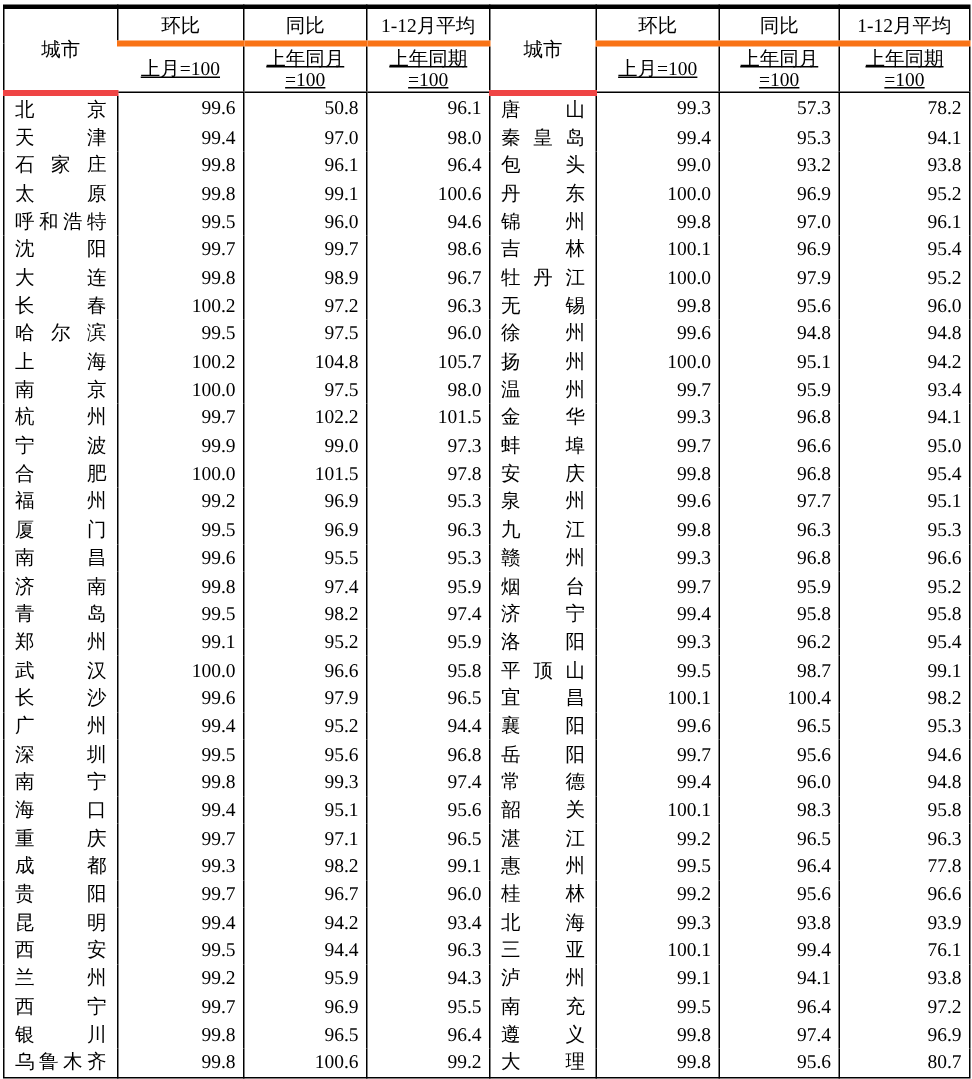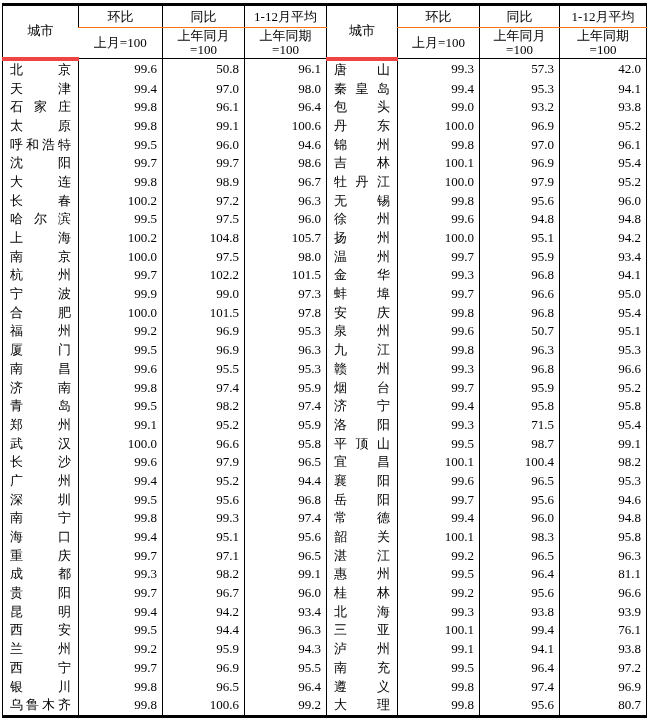--- a/index.html
+++ b/index.html
@@ -26,24 +26,24 @@
   th, td {
     border-left: 1px solid #000;
     font-weight: normal;
     font-size: 13px;
     padding: 0;
     overflow: hidden;
     white-space: nowrap;
   }
   th:first-child, td:first-child { border-left: none; }
   thead tr.row-titles th { height: 21px; text-align: center; }
-  thead tr.row-titles th.col-title { border-bottom: 1px solid #f97316; }
+  thead tr.row-titles th.col-title { border-bottom: 4px solid #f97316; }
   thead tr.row-subs th { height: 30px; text-align: center; }
   thead th.city-head { border-bottom: 4px solid #ef4444; }
-  thead tr.row-subs th { border-bottom: 1px solid #000; }
+  thead tr.row-subs th { border-bottom: 1px solid #000; text-decoration: underline; }
   .sub-two-line span { display: block; line-height: 14px; }
   .sub-one-line { line-height: 30px; }
   tbody td { height: 18.7px; }
   td.num {
     text-align: right;
     padding-right: 5px;
     font-size: 13px;
   }
   td.city { padding: 0 7px; }
   .dist {
@@ -111,21 +111,21 @@
         <td class="num">50.8</td>
         <td class="num">96.1</td>
         <td class="city">
           <span class="dist">
             <span>唐</span>
             <span>山</span>
           </span>
         </td>
         <td class="num">99.3</td>
         <td class="num">57.3</td>
-        <td class="num">42.0</td>
+        <td class="num">78.2</td>
       </tr>
       <tr>
         <td class="city">
           <span class="dist">
             <span>天</span>
             <span>津</span>
           </span>
         </td>
         <td class="num">99.4</td>
         <td class="num">97.0</td>
@@ -396,21 +396,21 @@
         <td class="num">99.2</td>
         <td class="num">96.9</td>
         <td class="num">95.3</td>
         <td class="city">
           <span class="dist">
             <span>泉</span>
             <span>州</span>
           </span>
         </td>
         <td class="num">99.6</td>
-        <td class="num">50.7</td>
+        <td class="num">97.7</td>
         <td class="num">95.1</td>
       </tr>
       <tr>
         <td class="city">
           <span class="dist">
             <span>厦</span>
             <span>门</span>
           </span>
         </td>
         <td class="num">99.5</td>
@@ -496,21 +496,21 @@
         <td class="num">99.1</td>
         <td class="num">95.2</td>
         <td class="num">95.9</td>
         <td class="city">
           <span class="dist">
             <span>洛</span>
             <span>阳</span>
           </span>
         </td>
         <td class="num">99.3</td>
-        <td class="num">71.5</td>
+        <td class="num">96.2</td>
         <td class="num">95.4</td>
       </tr>
       <tr>
         <td class="city">
           <span class="dist">
             <span>武</span>
             <span>汉</span>
           </span>
         </td>
         <td class="num">100.0</td>
@@ -658,21 +658,21 @@
         <td class="num">98.2</td>
         <td class="num">99.1</td>
         <td class="city">
           <span class="dist">
             <span>惠</span>
             <span>州</span>
           </span>
         </td>
         <td class="num">99.5</td>
         <td class="num">96.4</td>
-        <td class="num">81.1</td>
+        <td class="num">77.8</td>
       </tr>
       <tr>
         <td class="city">
           <span class="dist">
             <span>贵</span>
             <span>阳</span>
           </span>
         </td>
         <td class="num">99.7</td>
         <td class="num">96.7</td>

